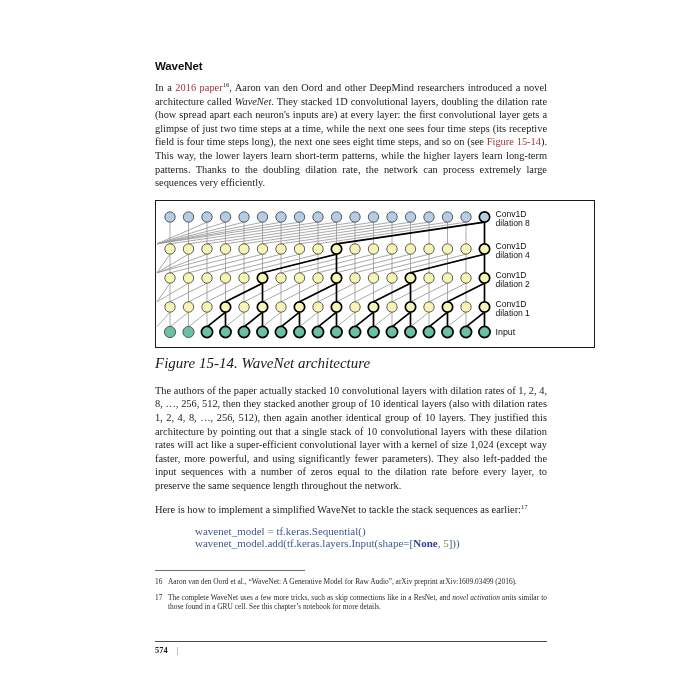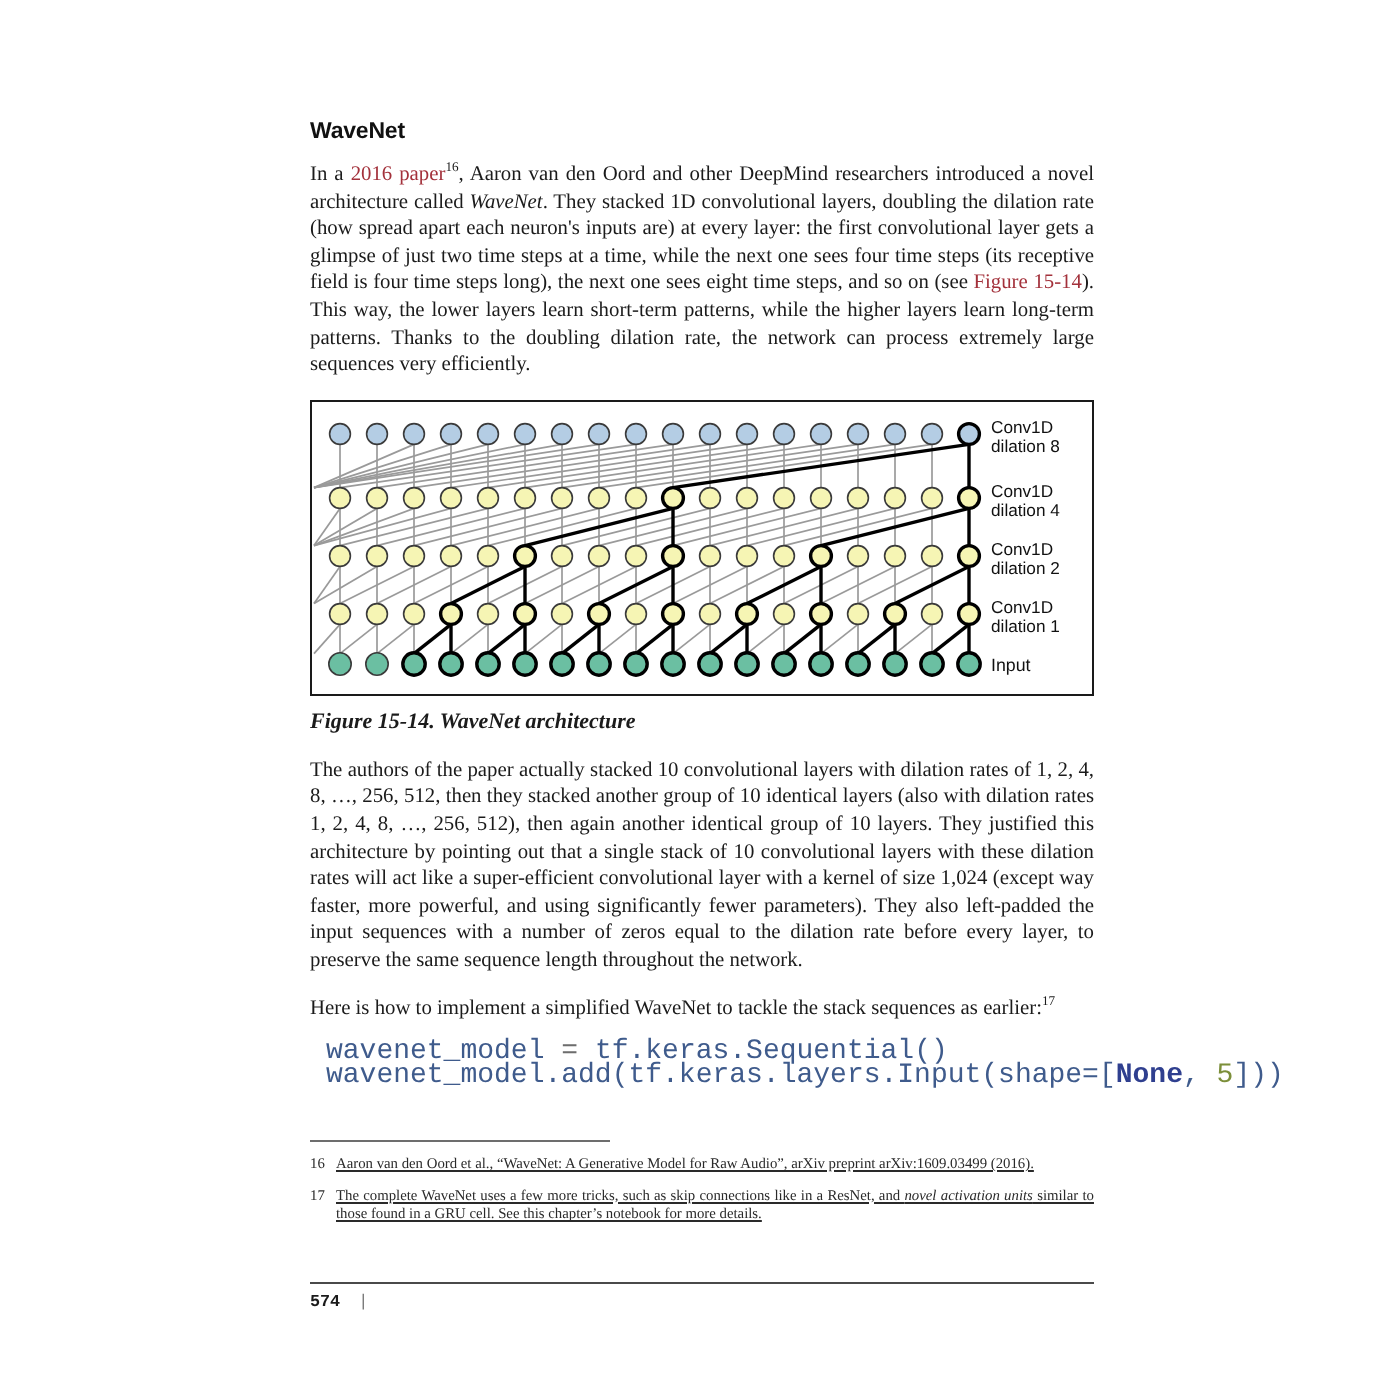--- a/index.html
+++ b/index.html
@@ -57,42 +57,41 @@
     font-style: italic;
   }
 
   
   .figure-box {
     box-sizing: border-box;
     border: 1.5px solid #1a1a1a;
     background: #ffffff;
     padding: 0;
     margin: 6px 0 7px 0;
-    width: 392px;
+    width: 440px;
     height: 148px;
     overflow: hidden;
   }
   .figure-box svg {
     display: block;
   }
   .figure-caption {
-    font-size: 11px;
+    font-size: 15px;
     font-style: italic;
     margin: 0 0 12px 0;
     color: #1b1b1b;
-    font-weight: bold;
   }
 
   
   .code-block {
-    font-family: Liberation Mono, monospace;
-    font-size: 14px;
+    font-family: Liberation Serif, serif;
+    font-size: 11px;
     line-height: 11.5px;
     color: #3f5b8c;
-    margin: 8px 0 0 8px;
+    margin: 8px 0 0 40px;
     white-space: pre;
   }
   .code-block .tok-num { color: #7c8f3a; }
   .code-block .tok-kw  { color: #2f3f8f; font-weight: bold; }
   .code-block .tok-op  { color: #6d6d6d; }
 
   
   .footnote-rule {
     position: absolute;
     left: 155px;
@@ -115,40 +114,39 @@
     color: #2a2a2a;
     text-align: justify;
   }
   .footnote .fn-num {
     width: 13px;
     flex: 0 0 13px;
     font-size: 7.4px;
   }
   .footnote .fn-text {
     flex: 1 1 auto;
-    text-decoration: underline;
   }
 
   
   .footer-rule {
     position: absolute;
     left: 155px;
     top: 641px;
     width: 392px;
     height: 1px;
     background: #4a4a4a;
   }
   .footer {
     position: absolute;
     left: 155px;
     top: 646px;
     width: 392px;
     display: flex;
     align-items: center;
-    font-family: Liberation Mono, monospace;
+    font-family: Liberation Serif, serif;
     font-size: 8.4px;
     color: #1a1a1a;
   }
   .footer .pagenum {
     font-weight: bold;
     margin-right: 9px;
   }
   .footer .sep {
     color: #777;
     margin-right: 9px;

